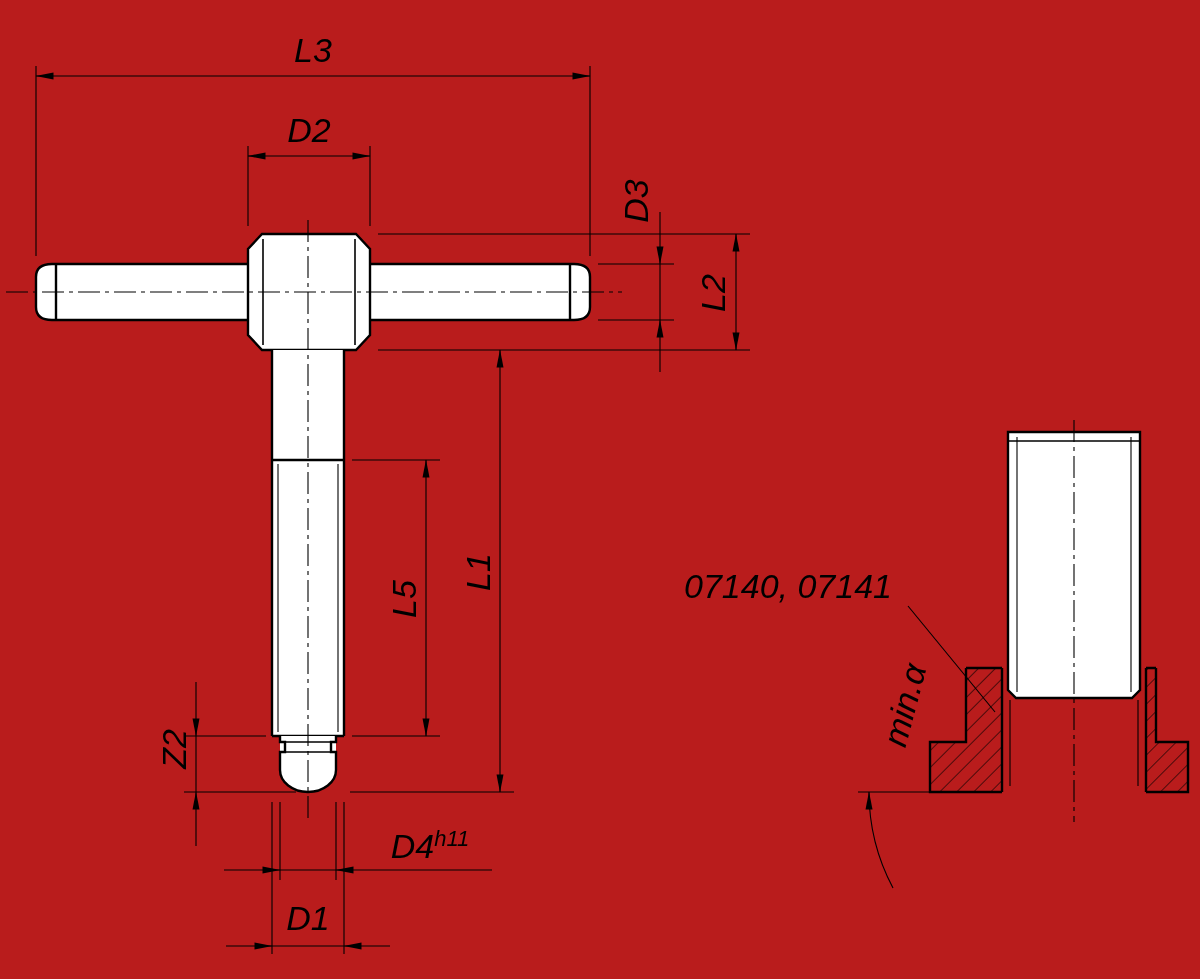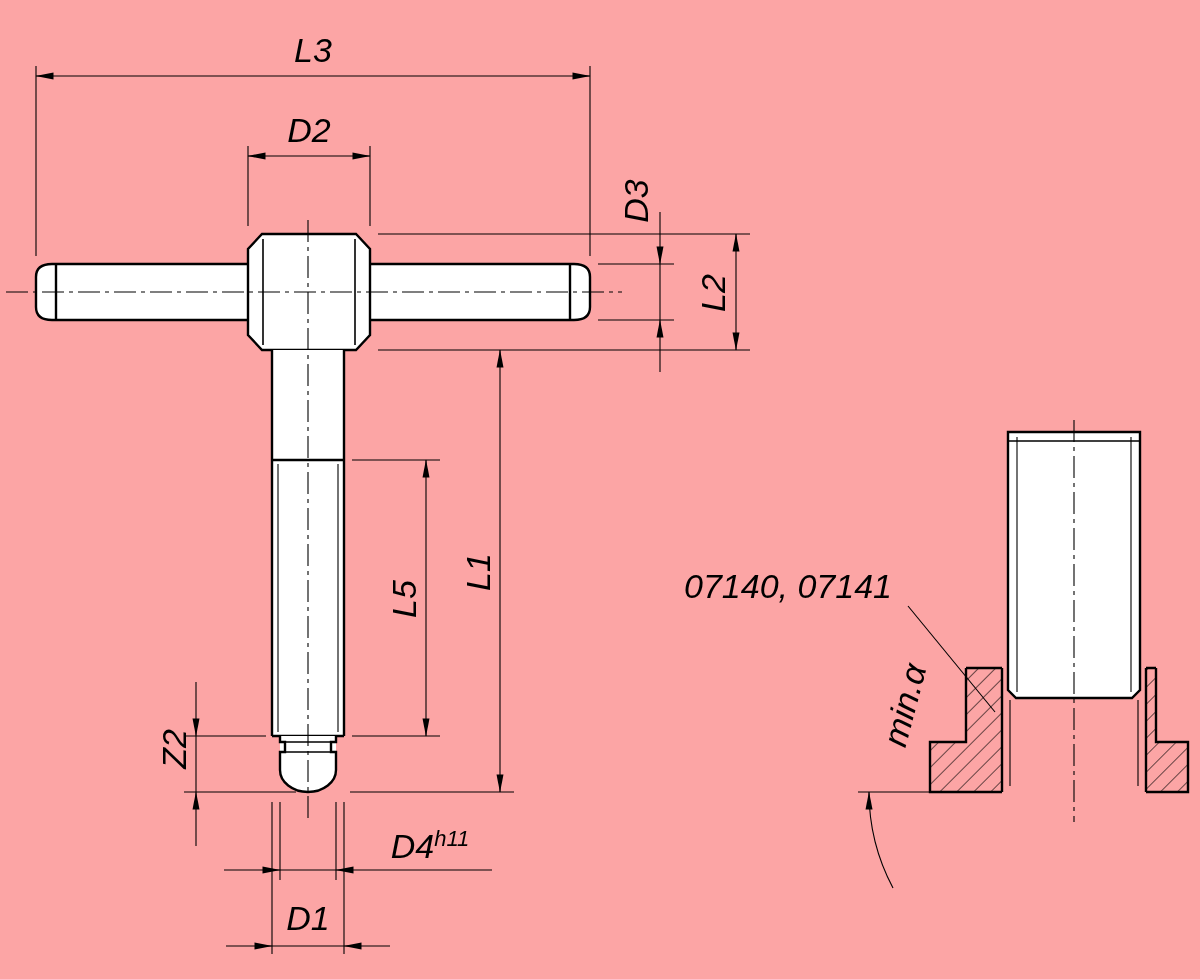--- a/index.html
+++ b/index.html
@@ -1,16 +1,16 @@
 <!DOCTYPE html>
 <html><head>
 <meta charset="utf-8">
 <style>
   html,body{margin:0;padding:0;background:#ffffff;width:1200px;height:979px;overflow:hidden;}
-  .canvas{position:relative;width:1200px;height:979px;background:#fca5a5;}
+  .canvas{position:relative;width:1200px;height:979px;background:#b91c1c;}
   svg{display:block;}
   .part{fill:#fff;stroke:#000;stroke-width:2.4;stroke-linejoin:miter;}
   .o{stroke:#000;stroke-width:2.4;fill:none;stroke-linejoin:miter;}
   .o2{stroke:#000;stroke-width:1.6;fill:none;}
   .t{stroke:#000;stroke-width:1.1;fill:none;}
   .d{stroke:#000;stroke-width:1.1;fill:none;}
   .c{stroke:#000;stroke-width:1.1;fill:none;stroke-dasharray:22 5 4 5;}
   .lbl{font-family:"Liberation Sans",sans-serif;font-style:italic;font-size:34px;fill:#000;}
   .sup{font-size:22px;}
 </style>

